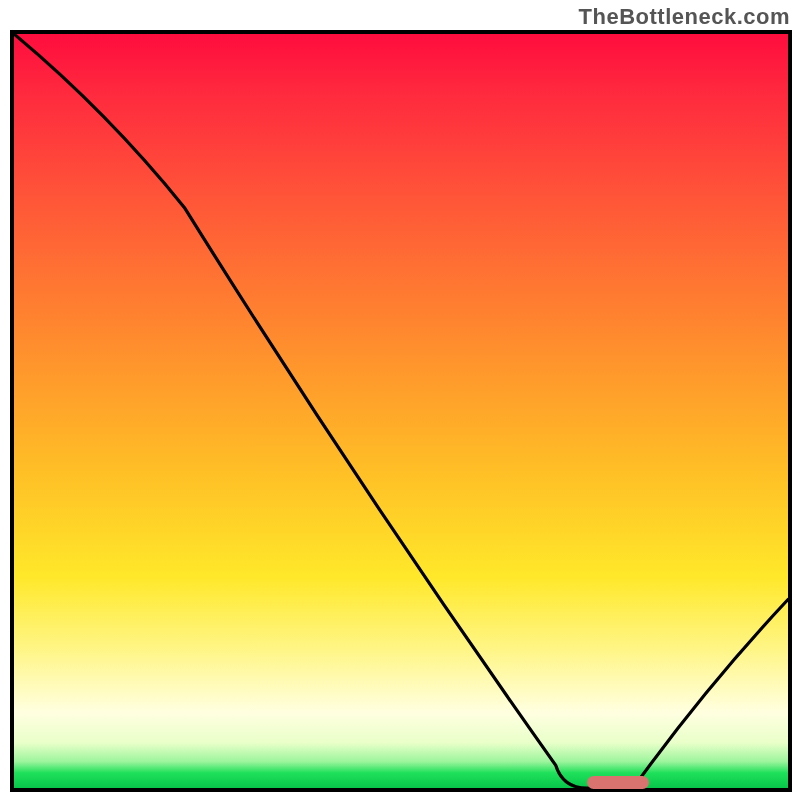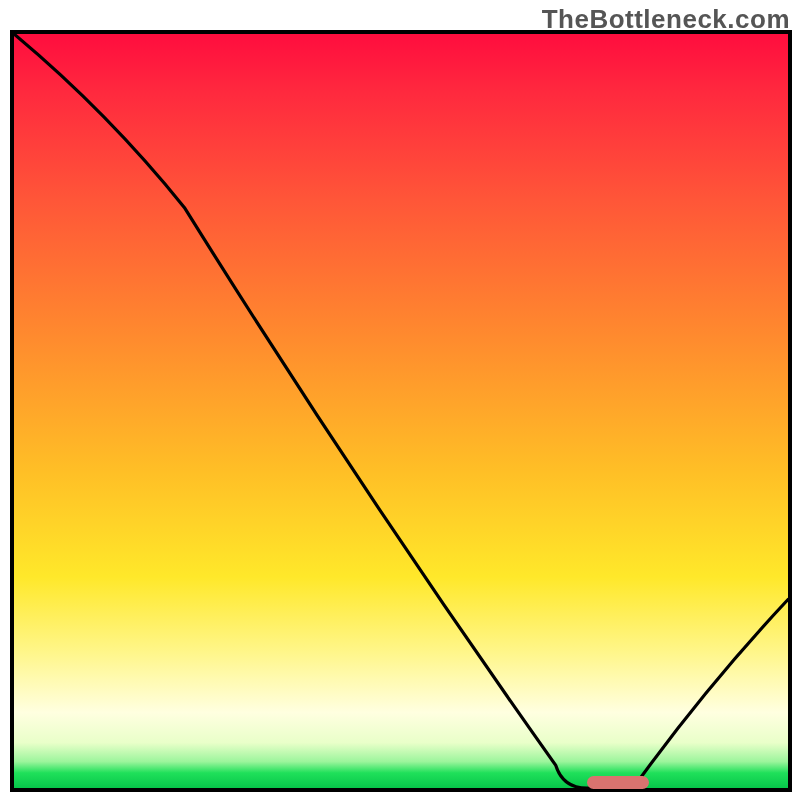--- a/index.html
+++ b/index.html
@@ -8,21 +8,21 @@
     width: 800px;
     height: 800px;
     background: #ffffff;
     font-family: Arial, Helvetica, sans-serif;
     overflow: hidden;
   }
   .credit {
     position: absolute;
     top: 4px;
     right: 10px;
-    font-size: 26px;
+    font-size: 22px;
     font-weight: 600;
     color: #555;
     letter-spacing: 0.5px;
     font-family: Arial, Helvetica, sans-serif;
   }
   .plot-area {
     position: absolute;
     left: 10px;
     top: 30px;
     width: 782px;

